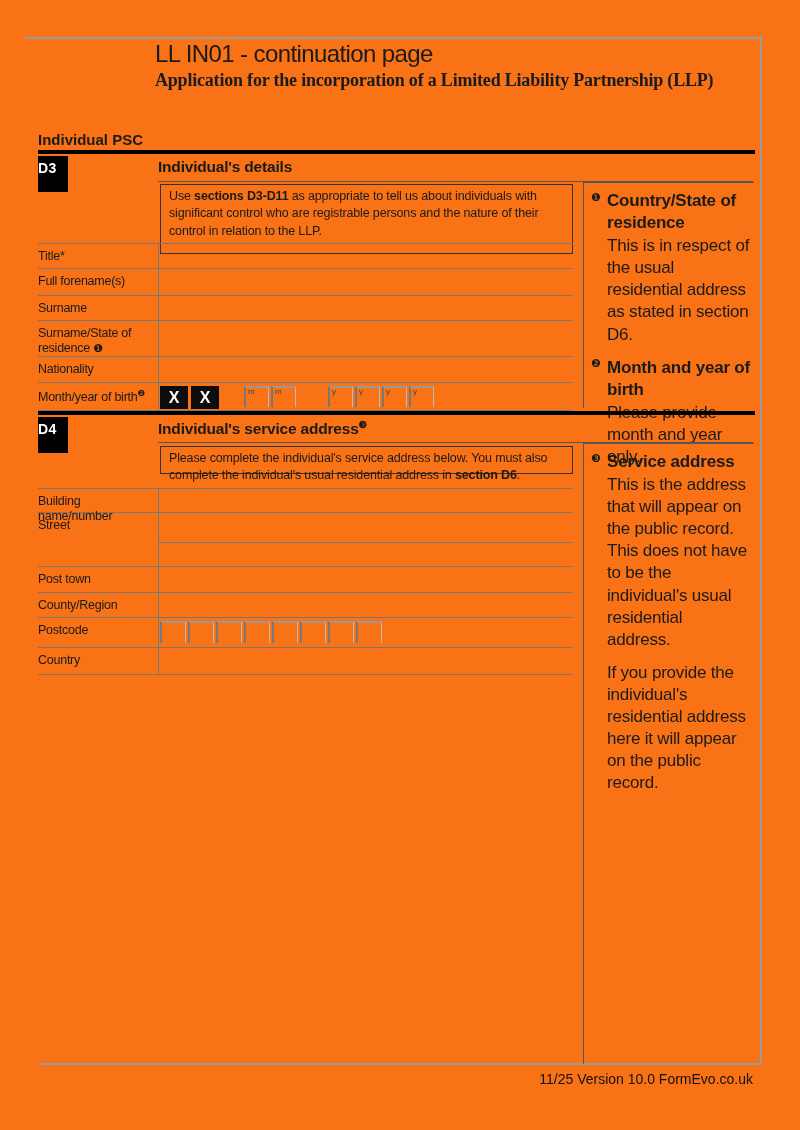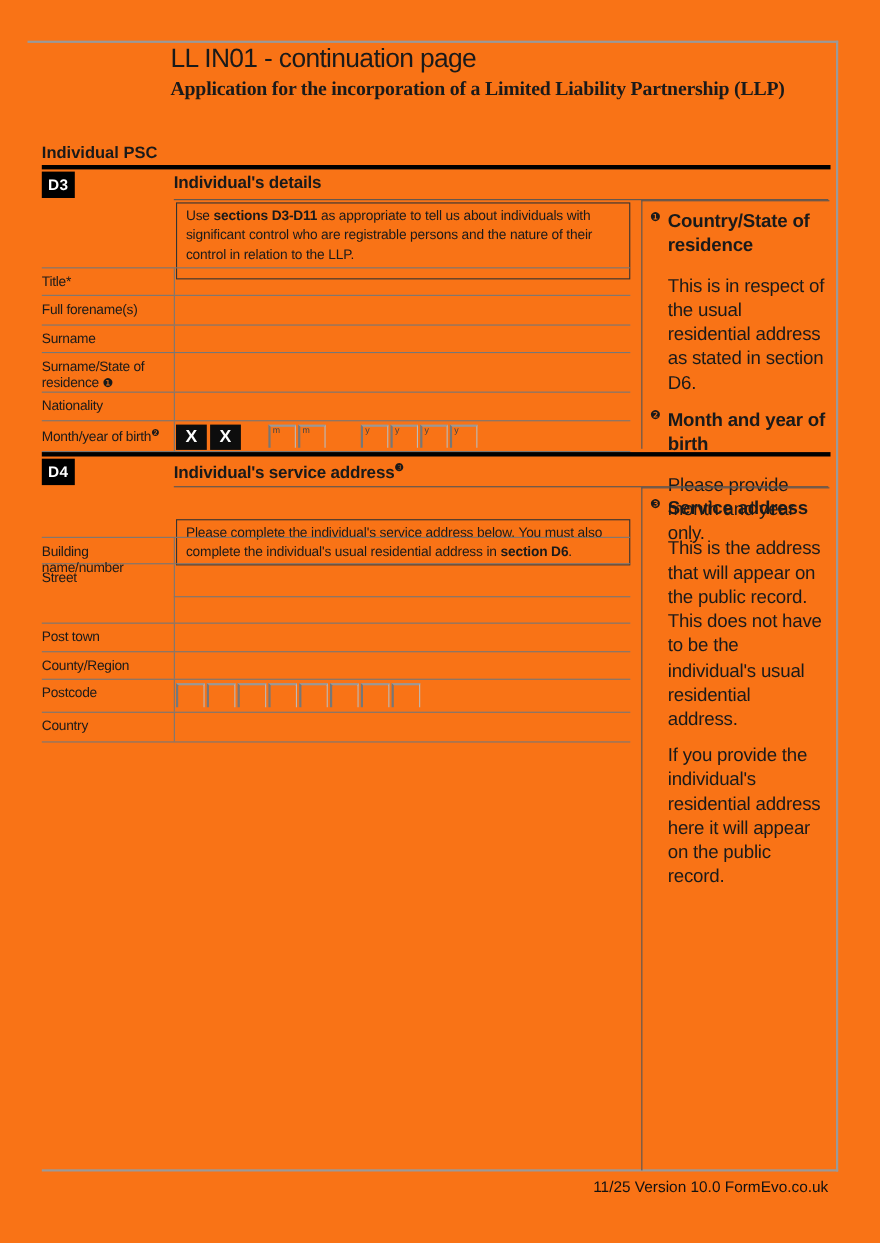--- a/index.html
+++ b/index.html
@@ -12,33 +12,33 @@
   .rule-top    { left:25px;  top:37px;   width:737px; height:2px; }
   .rule-right  { left:760px; top:37px;   width:2px;   height:1028px; }
   .rule-bottom { left:38px;  top:1063px; width:724px; height:2px; }
 
   .doc-title    { position:absolute; left:155px; top:40px; font-size:24px; letter-spacing:-0.6px; font-weight:normal; }
   .doc-subtitle { position:absolute; left:155px; top:70px; font-size:18px; font-weight:bold; letter-spacing:-0.2px;font-family:Liberation Serif, serif; }
   .group-heading{ position:absolute; left:38px;  top:131px; font-size:15px; font-weight:bold; }
 
   .sec-bar { position:absolute; left:38px; width:717px; height:4px; background:#000; }
   #d3-bar { top:150px; }  #d4-bar { top:411px; }
-  .badge { position:absolute; left:38px; width:30px; height:24px; background:#000; color:#fff;
-           font-weight:bold; font-size:14px; text-align:center; line-height:24px; letter-spacing:0.5px; }
+  .badge { position:absolute; left:38px; width:30px; height:36px; background:#000; color:#fff;
+           font-weight:bold; font-size:14px; text-align:left; line-height:24px; letter-spacing:0.5px; }
   #d3-badge { top:156px; }  #d4-badge { top:417px; }
   .sec-heading { position:absolute; left:158px; font-size:15.5px; font-weight:bold; letter-spacing:-0.2px; }
   #d3-heading { top:158px; }  #d4-heading { top:419px; }
   .sup-marker { font-size:9.5px; vertical-align:super; }
   .head-rule { position:absolute; left:158px; width:595px; height:1px; background:#555; }
   #d3-headrule { top:181px; }  #d4-headrule { top:442px; }
 
   .note-box { position:absolute; left:160px; width:413px; border:1px solid #333;
               font-size:12.5px; letter-spacing:-0.15px; line-height:1.38; padding:3px 8px 4px 8px; }
   #d3-note { top:184px; height:70px; }
-  #d4-note { top:472px; height:42px; }
+  #d4-note { top:446px; height:28px; }
 
   .rows { position:absolute; left:38px; width:535px; }
   #d3-rows { top:243px; }  #d4-rows { top:488px; }
   .frow { display:flex; border-bottom:1px solid #777; }
   .frow.first { border-top:1px solid #777; }
   .frow .lbl { width:120px; font-size:12.5px; letter-spacing:-0.25px; padding-top:5px; line-height:1.18; }
   .frow .inp { flex:1; border-left:1px solid #777; }
   .frow.split { border-bottom:none; }
   .frow.split .inp { border-bottom:1px solid #777; }
   .h25{height:25px} .h26{height:26px} .h27{height:27px} .h28{height:28px} .h30{height:30px} .h36{height:36px} .h24{height:24px}
@@ -55,21 +55,21 @@
            border-right:1px solid #bbb; margin:3px 2px 0 0; }
 
   .sidebar { position:absolute; left:583px; width:171px; border-left:1px solid #555; border-top:1px solid #555;
              padding:7px 4px 0 7px; }
   #d3-sidebar { top:182px; height:226px; }
   #d4-sidebar { top:443px; height:621px; }
   .note-item { display:flex; margin-bottom:11px; }
   .note-marker { width:16px; font-size:11px; flex-shrink:0; padding-top:0.5px; }
   .note-text { font-size:17px; line-height:1.3; letter-spacing:-0.2px; }
   .note-title { font-weight:bold; }
-  .note-body { margin-top:15px; }
+  .note-body { margin-top:1px; }
   .note-body.second { margin-top:11px; }
 
   .footer { position:absolute; left:38px; top:1071px; width:715px; text-align:right; font-size:14px; color:#111; }
 </style>
 </head>
 <body>
 
 <div class="page">
   <div class="rule rule-top"></div>
   <div class="rule rule-right"></div>

